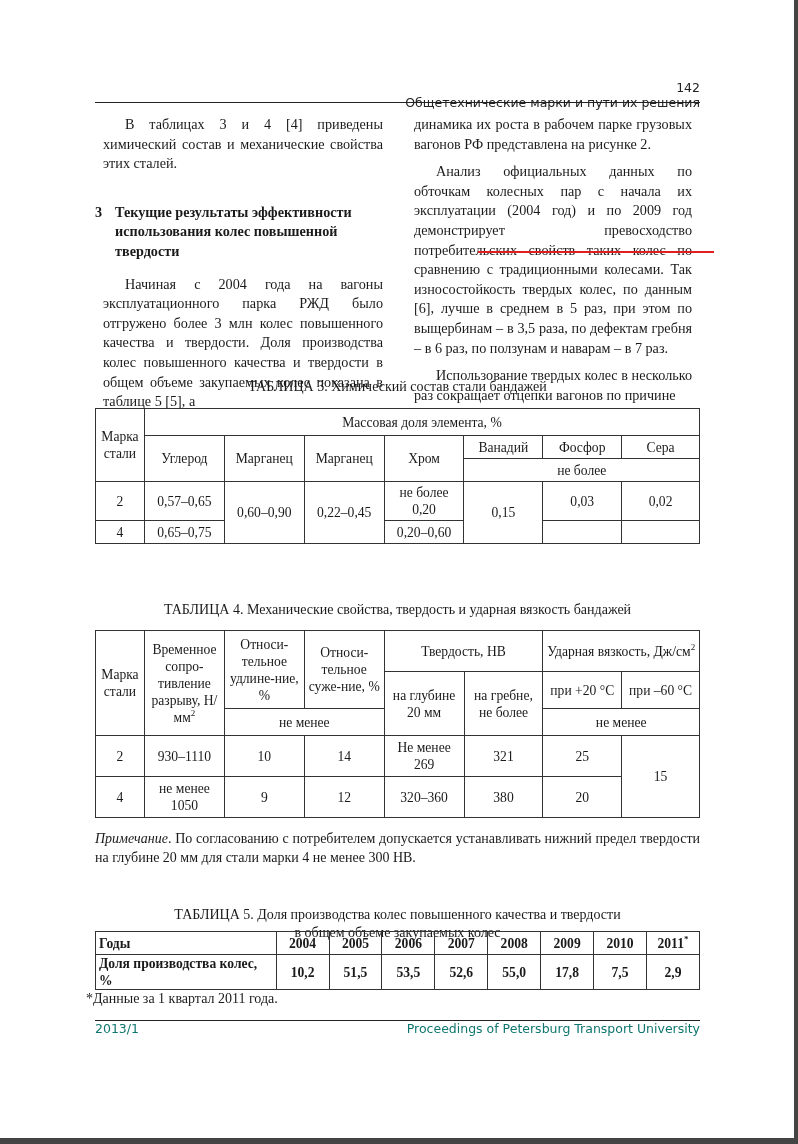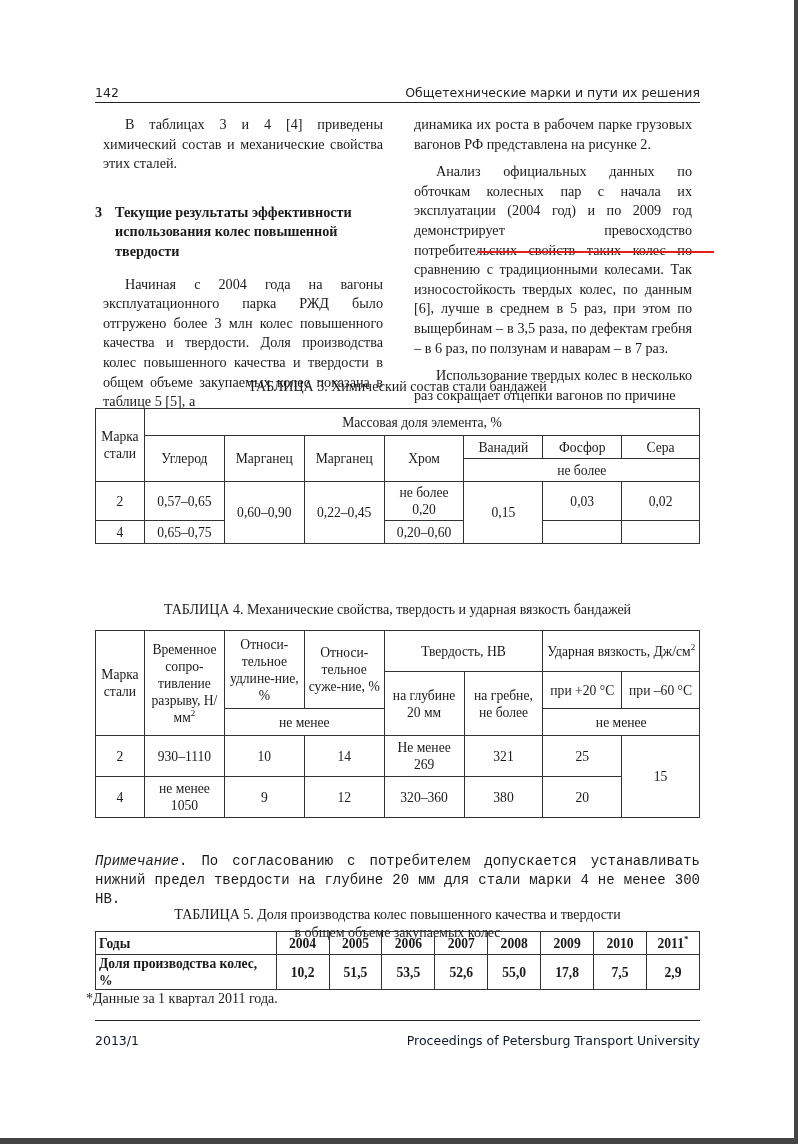--- a/index.html
+++ b/index.html
@@ -9,26 +9,26 @@
       font-family: "Liberation Serif", serif;
       color: #1a1a1a;
     }
     .frame-right { position: absolute; left: 794px; top: 0; width: 4px; height: 1144px; background: #444; }
     .frame-bottom { position: absolute; left: 0; top: 1138px; width: 798px; height: 6px; background: #444; }
 
     .page-header {
       position: absolute; left: 95px; top: 80px; width: 605px; height: 20px;
       font-family: "DejaVu Sans", sans-serif; font-size: 12.5px; color: #222;
       display: flex; justify-content: space-between; align-items: flex-end;
-      border-bottom: 1.4px solid #222; padding-bottom: 2px;
+      border-bottom: 1.4px solid #222; padding-bottom: 2px; flex-direction: column;
     }
     .page-footer {
       position: absolute; left: 95px; top: 1020px; width: 605px;
-      border-top: 1.4px solid #222; padding-top: 12px;
-      font-family: "DejaVu Sans", sans-serif; font-size: 12.5px; color: #0f172a;
+      border-top: 1.4px solid #222; padding-top: 0;
+      font-family: "DejaVu Sans", sans-serif; font-size: 12.5px; color: #0f766e;
       display: flex; justify-content: space-between; gap: 11px;
     }
 
     .col { position: absolute; font-size: 14.2px; line-height: 19.6px; text-align: justify; }
     .col-left { left: 95px; top: 107px; width: 296px; }
     .col-right { left: 406px; top: 107px; width: 294px; }
     .col p { margin: 8px; text-indent: 22px; }
     .col p.noindent { text-indent: 0; }
     .section-heading {
       font-weight: bold; display: flex; margin: 29px 0 13px 0; line-height: 19.6px; text-align: left;
@@ -44,21 +44,21 @@
     table.t { position: absolute; border-collapse: collapse; font-size: 13.6px; line-height: 17px; }
     table.t td { border: 1.2px solid #333; text-align: center; vertical-align: middle; padding: 1px 3px; }
 
     #t3 { left: 95px; top: 408px; width: 605px; }
     #t3 td { height: 20px; }
     #t4 { left: 95px; top: 630px; width: 605px; }
     #t5 { left: 95px; top: 931px; width: 605px; }
     #t5 td { height: 22px; padding: 0 3px; font-weight: bold; }
     #t5 td.lbl { text-align: left; }
 
-    .note { position: absolute; left: 95px; top: 852px; width: 605px; font-size: 14px; line-height: 19px; text-align: justify; font-family: Liberation Mono, monospace; }
+    .note { position: absolute; left: 95px; top: 829px; width: 605px; font-size: 14px; line-height: 19px; text-align: justify; }
     .note i { font-style: italic; }
     .footnote { position: absolute; left: 86px; top: 991px; font-size: 14px; }
     sup { font-size: 9px; line-height: 0; }
   </style>
 </head>
 <body>
 
 <div class="frame-right"></div>
 <div class="frame-bottom"></div>
 

